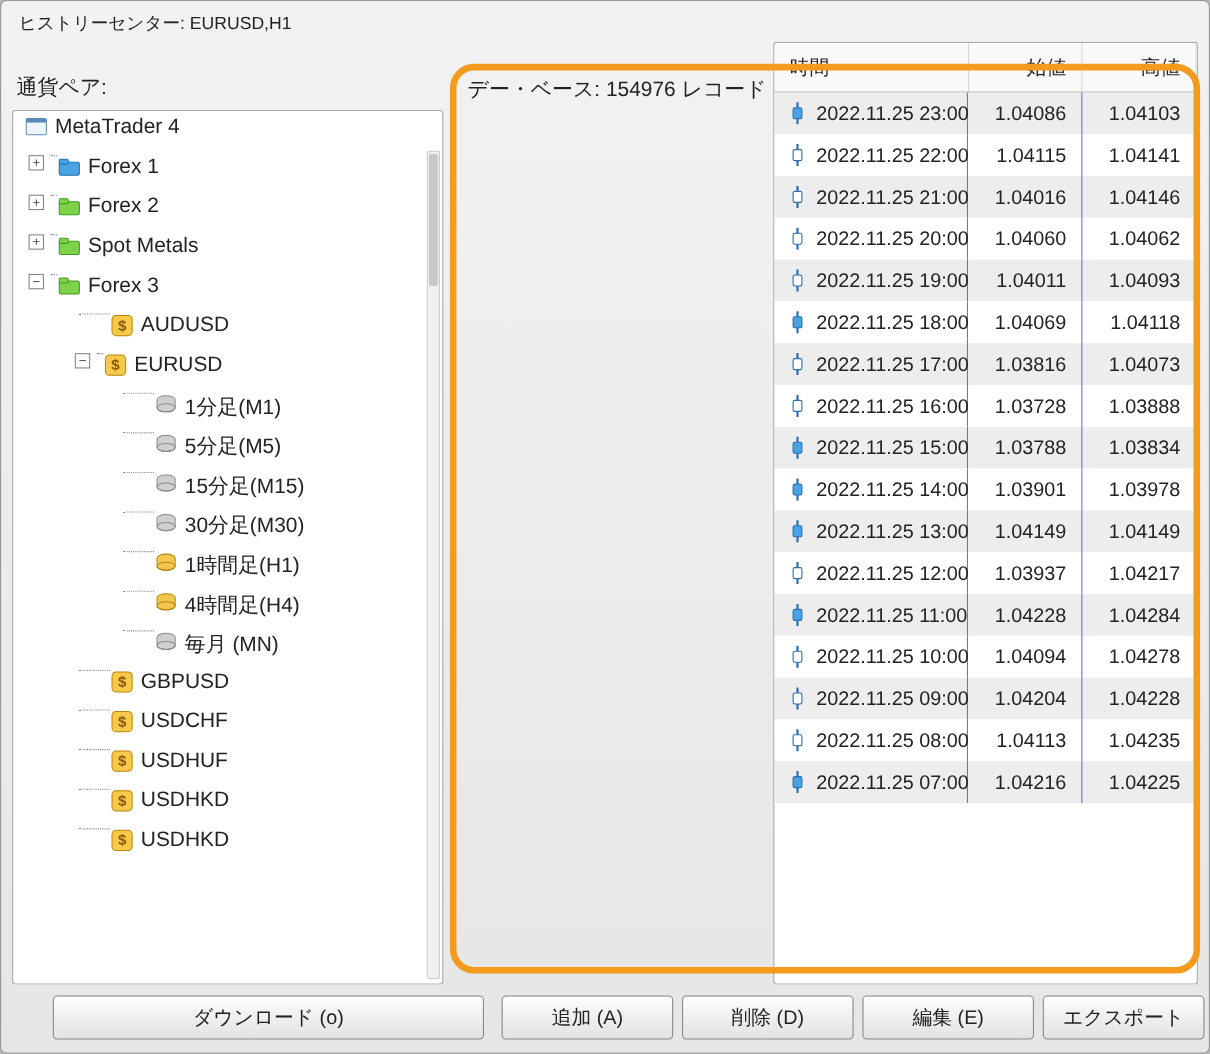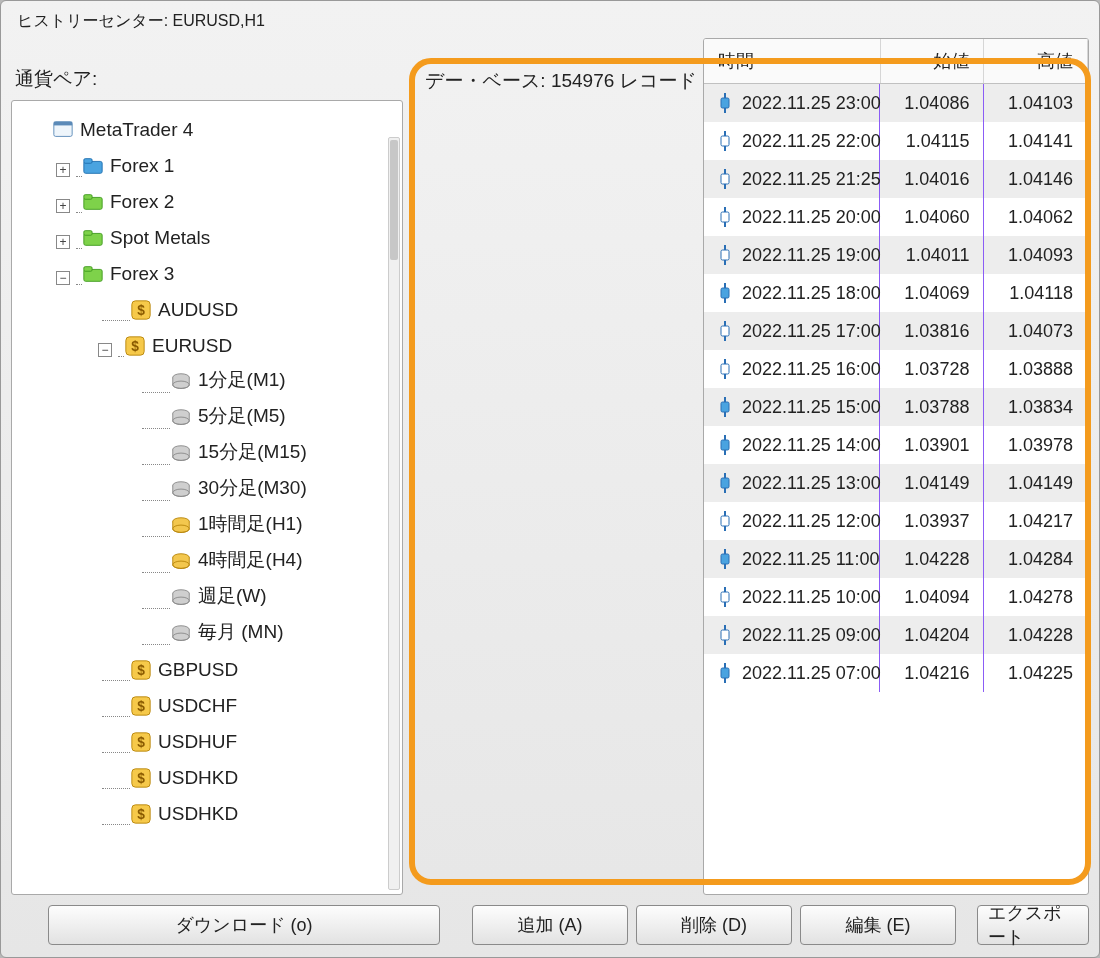--- a/index.html
+++ b/index.html
@@ -51,25 +51,24 @@
     position: relative;
   }
   .tree-scroll {
     position: absolute;
     inset: 0;
     overflow-y: auto;
     padding: 4px 0;
   }
   .tree-row {
     display: flex;
-    align-items: flex-end;
+    align-items: flex-start;
     height: 36px;
     white-space: nowrap;
     padding-right: 8px;
-    margin-left: 30px;
   }
   .tree-label {
     font-size: 19px;
     color: #222;
     margin-left: 6px;
   }
   .expander {
     width: 14px;
     height: 14px;
     border: 1px solid #888;
@@ -185,21 +184,21 @@
     font-size: 18px;
     color: #222;
     display: flex;
     align-items: center;
     justify-content: center;
     padding: 0 10px;
     cursor: pointer;
   }
   .btn.download { width: 392px; }
   .btn.small { width: 156px; }
-  .btn.export { width: 112px; margin-left: auto;}
+  .btn.export { width: 147px; margin-left: auto;}
   .scrollbar-fake {
     position:absolute;
     right:2px;
     top:36px;
     bottom:4px;
     width:12px;
     background:#f0f0f0;
     border:1px solid #ccc;
     border-radius:2px;
   }
@@ -368,32 +367,20 @@
               <span class="spacer" style="width: 100px;"></span>
               <span class="hline" style="width: 28px;"></span>
               <span class="ico">
                 <svg viewBox="0 0 24 24">
                   <ellipse cx="12" cy="7" rx="9" ry="4" fill="#f3c74e" stroke="#b8860b"></ellipse>
                   <path d="M3 7v8c0 2.2 4 4 9 4s9-1.8 9-4V7" fill="#f3c74e" stroke="#b8860b"></path>
                   <ellipse cx="12" cy="15" rx="9" ry="4" fill="none" stroke="#b8860b"></ellipse>
                 </svg>
               </span>
               <span class="tree-label">4時間足(H4)</span>
-            </div>
-            <div class="tree-row">
-              <span class="spacer" style="width: 100px;"></span>
-              <span class="hline" style="width: 28px;"></span>
-              <span class="ico">
-                <svg viewBox="0 0 24 24">
-                  <ellipse cx="12" cy="7" rx="9" ry="4" fill="#cfcfcf" stroke="#8a8a8a"></ellipse>
-                  <path d="M3 7v8c0 2.2 4 4 9 4s9-1.8 9-4V7" fill="#cfcfcf" stroke="#8a8a8a"></path>
-                  <ellipse cx="12" cy="15" rx="9" ry="4" fill="none" stroke="#8a8a8a"></ellipse>
-                </svg>
-              </span>
-              <span class="tree-label">週足(W)</span>
             </div>
             <div class="tree-row">
               <span class="spacer" style="width: 100px;"></span>
               <span class="hline" style="width: 28px;"></span>
               <span class="ico">
                 <svg viewBox="0 0 24 24">
                   <ellipse cx="12" cy="7" rx="9" ry="4" fill="#cfcfcf" stroke="#8a8a8a"></ellipse>
                   <path d="M3 7v8c0 2.2 4 4 9 4s9-1.8 9-4V7" fill="#cfcfcf" stroke="#8a8a8a"></path>
                   <ellipse cx="12" cy="15" rx="9" ry="4" fill="none" stroke="#8a8a8a"></ellipse>
                 </svg>
@@ -511,21 +498,21 @@
                 <td>1.04141</td>
               </tr>
               <tr>
                 <td>
                   <span class="candle-ico">
                     <svg viewBox="0 0 14 22">
                       <line x1="7" y1="1" x2="7" y2="21" stroke="#2a6fb5" stroke-width="2"></line>
                       <rect x="3" y="6" width="8" height="10" rx="1.5" fill="#fff" stroke="#2a6fb5"></rect>
                     </svg>
                   </span>
-                  <span>2022.11.25 21:25</span>
+                  <span>2022.11.25 21:00</span>
                 </td>
                 <td>1.04016</td>
                 <td>1.04146</td>
               </tr>
               <tr>
                 <td>
                   <span class="candle-ico">
                     <svg viewBox="0 0 14 22">
                       <line x1="7" y1="1" x2="7" y2="21" stroke="#2a6fb5" stroke-width="2"></line>
                       <rect x="3" y="6" width="8" height="10" rx="1.5" fill="#fff" stroke="#2a6fb5"></rect>
@@ -671,20 +658,33 @@
                   <span class="candle-ico">
                     <svg viewBox="0 0 14 22">
                       <line x1="7" y1="1" x2="7" y2="21" stroke="#2a6fb5" stroke-width="2"></line>
                       <rect x="3" y="6" width="8" height="10" rx="1.5" fill="#fff" stroke="#2a6fb5"></rect>
                     </svg>
                   </span>
                   <span>2022.11.25 09:00</span>
                 </td>
                 <td>1.04204</td>
                 <td>1.04228</td>
+              </tr>
+              <tr>
+                <td>
+                  <span class="candle-ico">
+                    <svg viewBox="0 0 14 22">
+                      <line x1="7" y1="1" x2="7" y2="21" stroke="#2a6fb5" stroke-width="2"></line>
+                      <rect x="3" y="6" width="8" height="10" rx="1.5" fill="#fff" stroke="#2a6fb5"></rect>
+                    </svg>
+                  </span>
+                  <span>2022.11.25 08:00</span>
+                </td>
+                <td>1.04113</td>
+                <td>1.04235</td>
               </tr>
               <tr>
                 <td>
                   <span class="candle-ico">
                     <svg viewBox="0 0 14 22">
                       <line x1="7" y1="1" x2="7" y2="21" stroke="#2a6fb5" stroke-width="2"></line>
                       <rect x="3" y="6" width="8" height="10" rx="1.5" fill="#4aa3e0" stroke="#2a6fb5"></rect>
                     </svg>
                   </span>
                   <span>2022.11.25 07:00</span>

